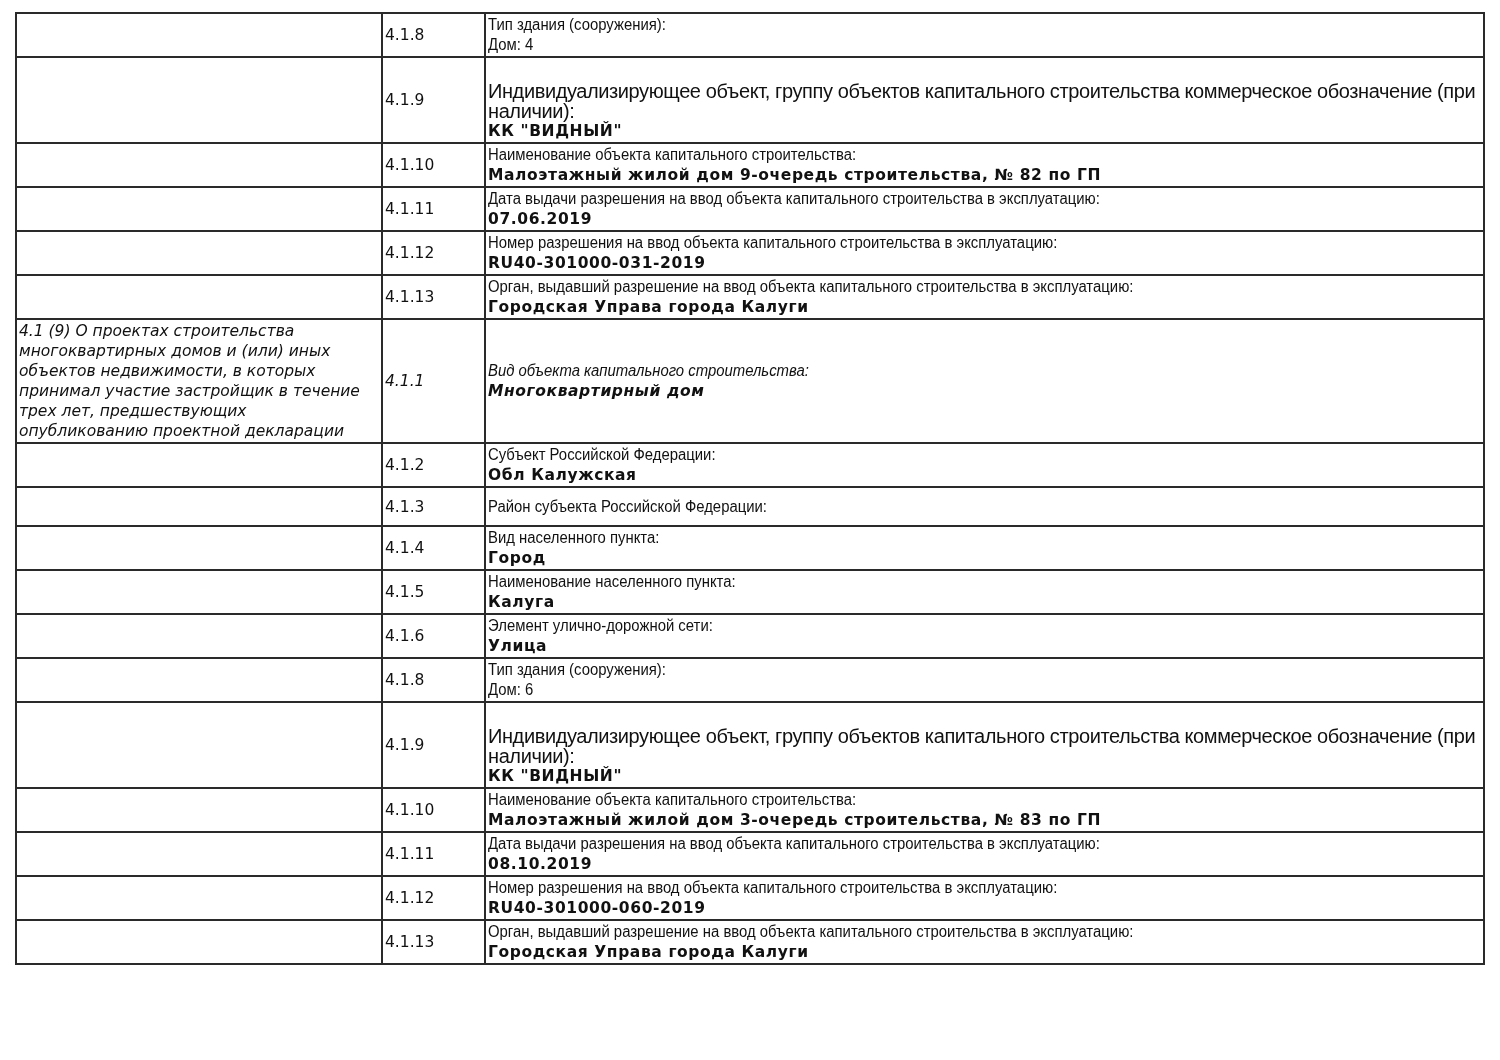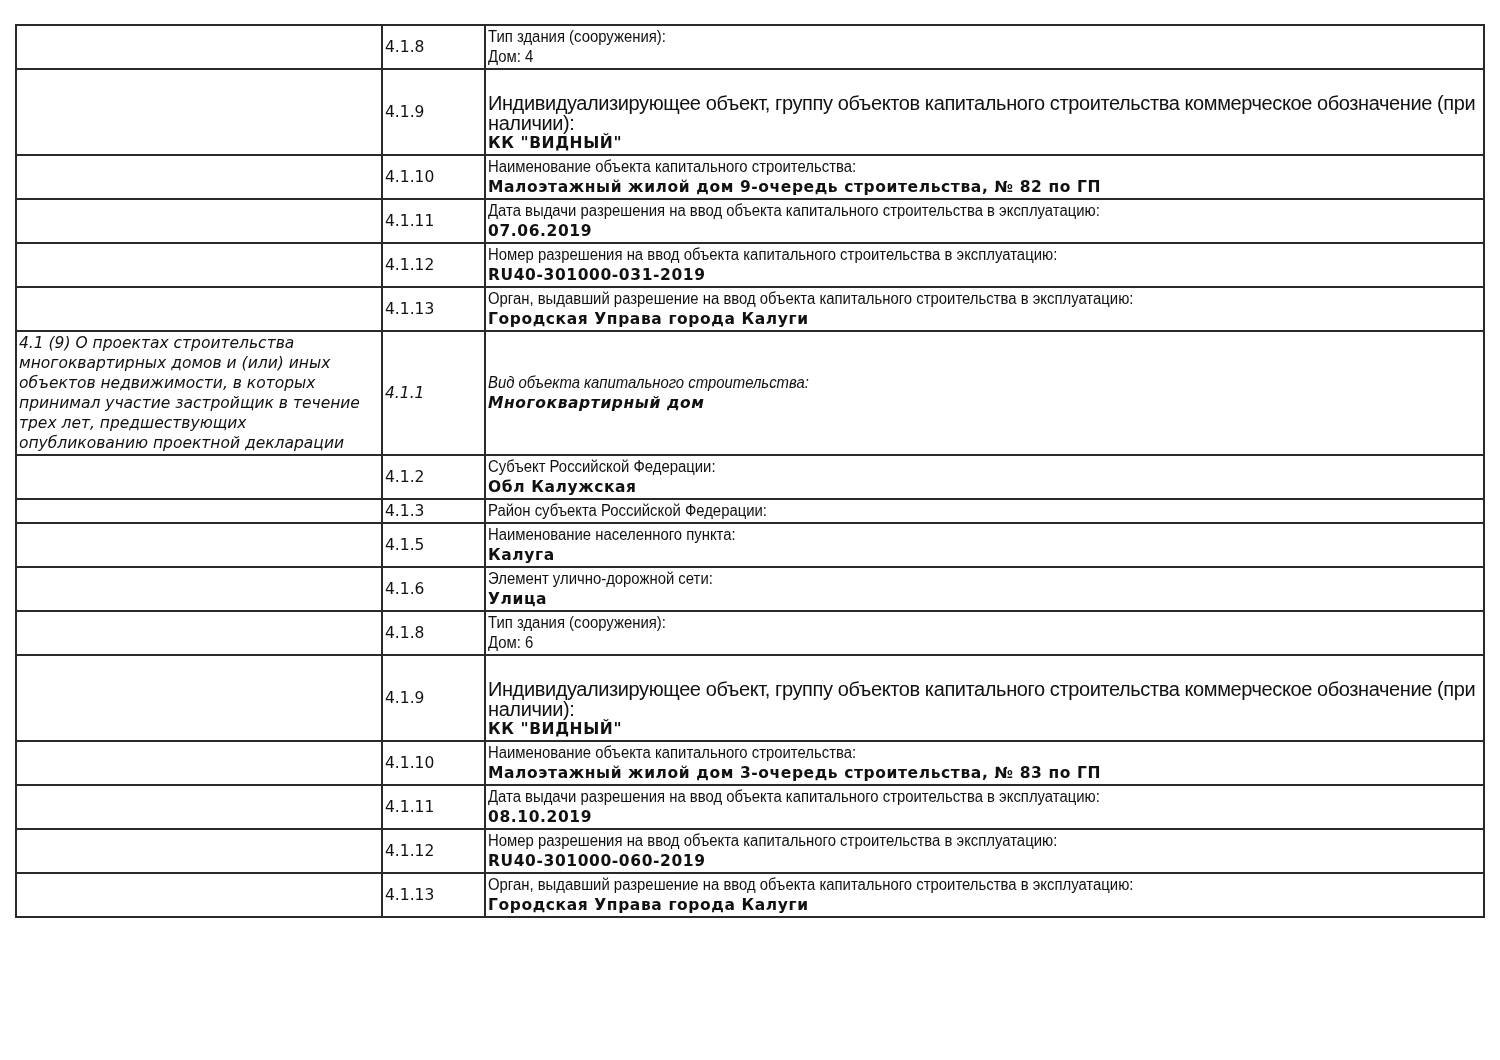--- a/index.html
+++ b/index.html
@@ -1,18 +1,18 @@
 <!DOCTYPE html>
 <html><head>
 <meta charset="utf-8">
 <style>
   html, body { margin: 0; padding: 0; background: #ffffff; }
   body { width: 1500px; height: 1060px; position: relative; overflow: hidden;
          font-family: "DejaVu Sans", sans-serif; color: #111; }
-  table.doc { position: absolute; left: 15px; top: 24px; border-collapse: collapse;
+  table.doc { position: absolute; left: 15px; top: 12px; border-collapse: collapse;
               width: 1470px; table-layout: fixed; }
   table.doc td { border: 2px solid #2a2a2a; padding: 1px 2px 1px 2px; vertical-align: middle;
                  font-size: 15.5px; line-height: 20px; }
   col.c1 { width: 366px; }
   col.c2 { width: 103px; }
   td.code { font-size: 15px; }
   td.section { font-size: 15.5px; line-height: 20px; vertical-align: top; }
   .lbl { display: block; font-family: "Liberation Sans", sans-serif; font-size: 16px;
          transform: scaleX(0.93); transform-origin: left; white-space: nowrap; }
   .lbl.wrap { white-space: normal; transform: none; font-size: 20px; letter-spacing: -0.4px; margin-top: 22px; }
@@ -86,25 +86,33 @@
         </td>
       </tr>
       <tr style="height: 44px; margin-top: 15px;">
         <td class="section"></td>
         <td class="code">4.1.2</td>
         <td>
           <span class="lbl">Субъект Российской Федерации:</span>
           <span class="val">Обл Калужская</span>
         </td>
       </tr>
-      <tr style="height: 24px; margin-left: 32px;">
+      <tr style="height: 39px; margin-left: 32px;">
         <td class="section"></td>
         <td class="code">4.1.3</td>
         <td>
           <span class="lbl">Район субъекта Российской Федерации:</span>
+        </td>
+      </tr>
+      <tr style="height: 44px;">
+        <td class="section"></td>
+        <td class="code">4.1.4</td>
+        <td>
+          <span class="lbl">Вид населенного пункта:</span>
+          <span class="val">Город</span>
         </td>
       </tr>
       <tr style="height: 44px; padding-left: 48px;">
         <td class="section"></td>
         <td class="code">4.1.5</td>
         <td>
           <span class="lbl">Наименование населенного пункта:</span>
           <span class="val">Калуга</span>
         </td>
       </tr>

